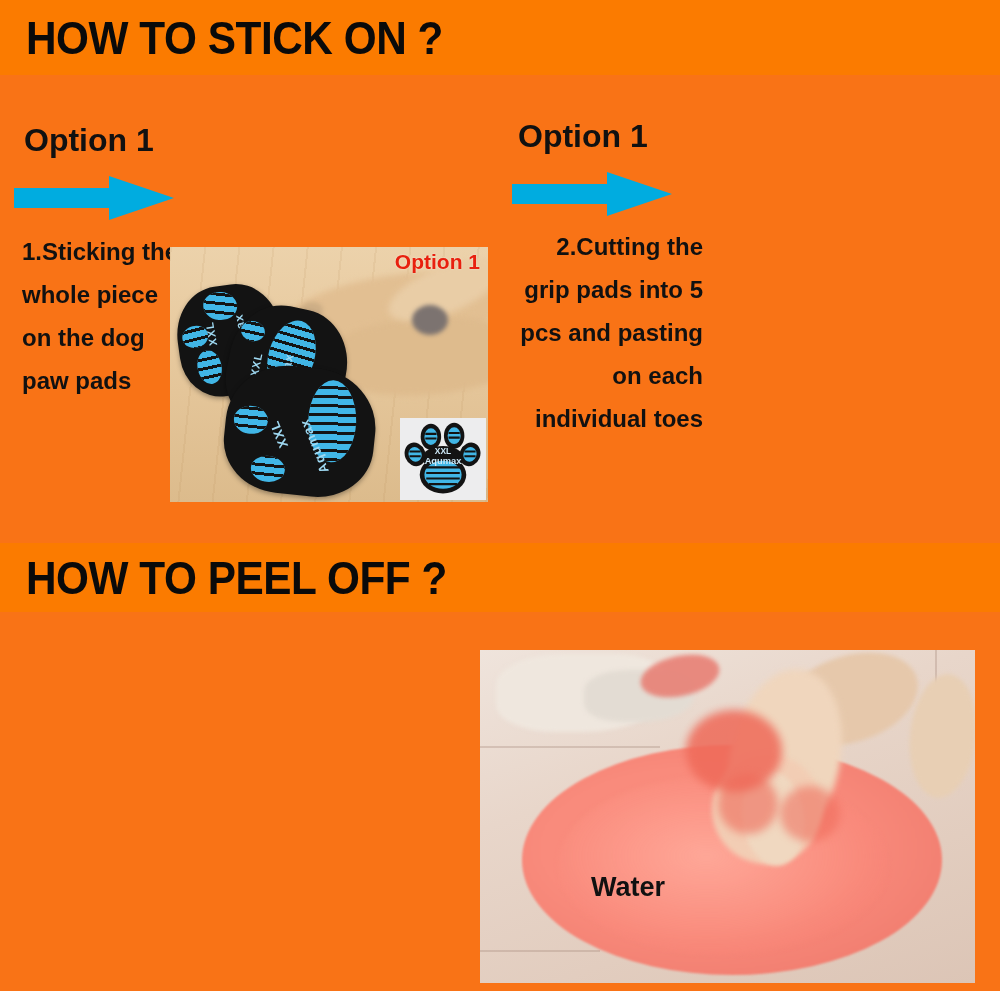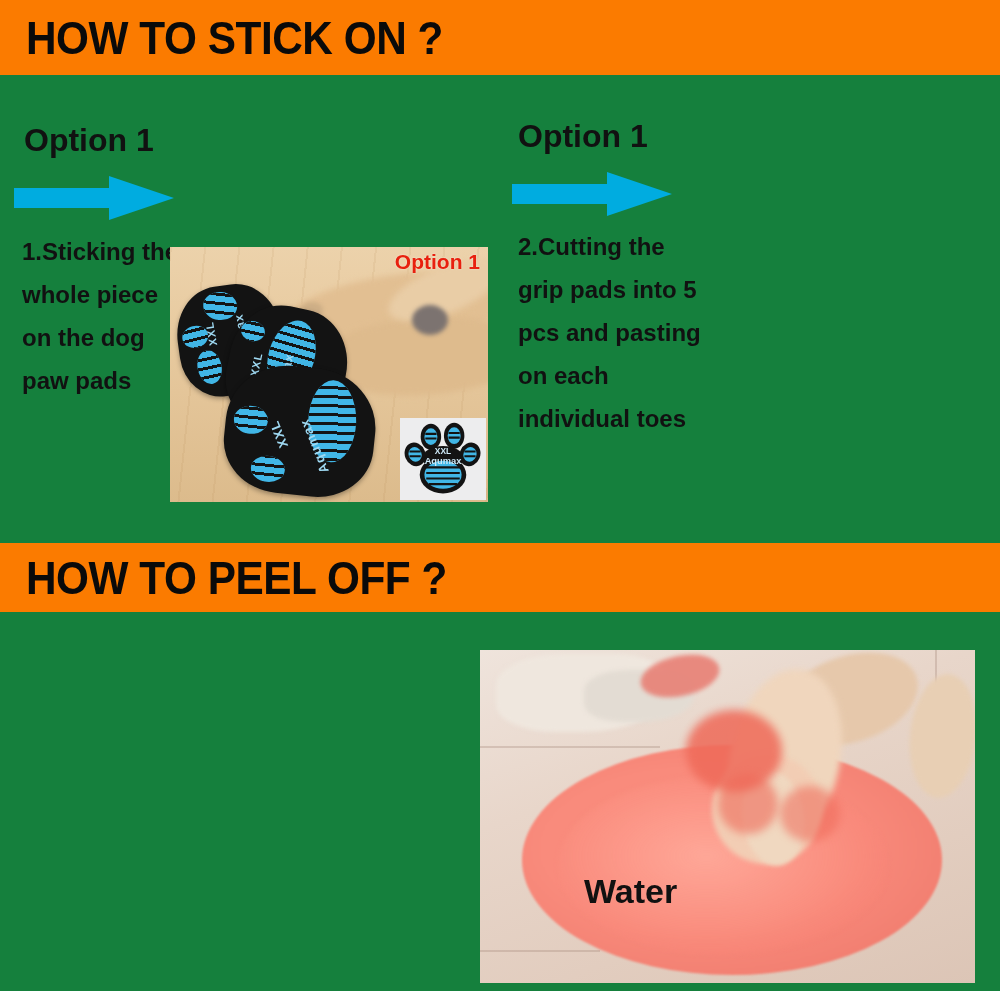--- a/index.html
+++ b/index.html
@@ -3,21 +3,21 @@
 <meta charset="utf-8">
 <style>
   html,body{margin:0;padding:0;}
   body{
     width:1000px;height:991px;
     background:#ffffff;
     font-family:"Liberation Sans", sans-serif;
     overflow:hidden;
     position:relative;
   }
-  .page{position:relative;width:1000px;height:991px;background:#15803d;}
+  .page{position:relative;width:1000px;height:991px;background:#f97316;}
 
   
   .banner{
     position:absolute;left:0;width:1000px;
     background:#fb7b00;
     display:flex;align-items:center;
   }
   .banner-title{
     font-weight:bold;
     color:#0a0a0a;
@@ -52,21 +52,21 @@
   #arrow-2{left:14px;top:96px;width:160px;}
   .arrow svg{display:block;width:100%;height:100%;}
 
   
   .instruction{
     position:absolute;
     font-size:24px;font-weight:bold;color:#111;
     line-height:43px;
   }
   #instr-1{left:22px;top:155px;width:160px;}
-  #instr-2{left:20px;top:150px;width:185px;}
+  #instr-2{left:20px;top:150px;width:185px;text-align:right;}
 
   
   .photo{position:absolute;overflow:hidden;background:#d9c3a0;}
   #photo-1{left:170px;top:172px;width:318px;height:255px;}
 
   .photo-label{
     position:absolute;right:8px;top:3px;
     font-size:21px;font-weight:bold;color:#e8200e;
     white-space:nowrap;letter-spacing:0px;
     text-shadow:0 0 2px rgba(255,255,255,.55);
@@ -143,22 +143,22 @@
     position:absolute;border-radius:50%;
     background:radial-gradient(ellipse at 45% 45%, rgba(255,175,160,.75) 0%, rgba(250,140,125,.55) 60%, rgba(240,110,98,.35) 100%);
     filter:blur(2px);
   }
   .limb{position:absolute;background:#e6c8ab;border-radius:50%;filter:blur(2px);}
   .limb-2{position:absolute;background:#f0d6bd;border-radius:50%;filter:blur(3px);}
   .handblob{position:absolute;background:#f2cdb4;border-radius:50%;filter:blur(2.5px);}
   .redblob{position:absolute;background:#ef6a59;border-radius:50%;filter:blur(4px);opacity:.85;}
   .towel{position:absolute;background:#efe7de;border-radius:40% 30% 50% 35%;filter:blur(2px);}
   #water-label{
-    position:absolute;left:104px;top:222px;
-    font-size:34px;font-weight:bold;color:#111;
+    position:absolute;left:111px;top:222px;
+    font-size:27px;font-weight:bold;color:#111;
     z-index:8;white-space:nowrap;
   }
 </style>
 </head>
 <body>
 
 <div class="page">
 
   <div class="banner" id="banner-stick">
     <div class="banner-title">HOW TO STICK ON ?</div>

